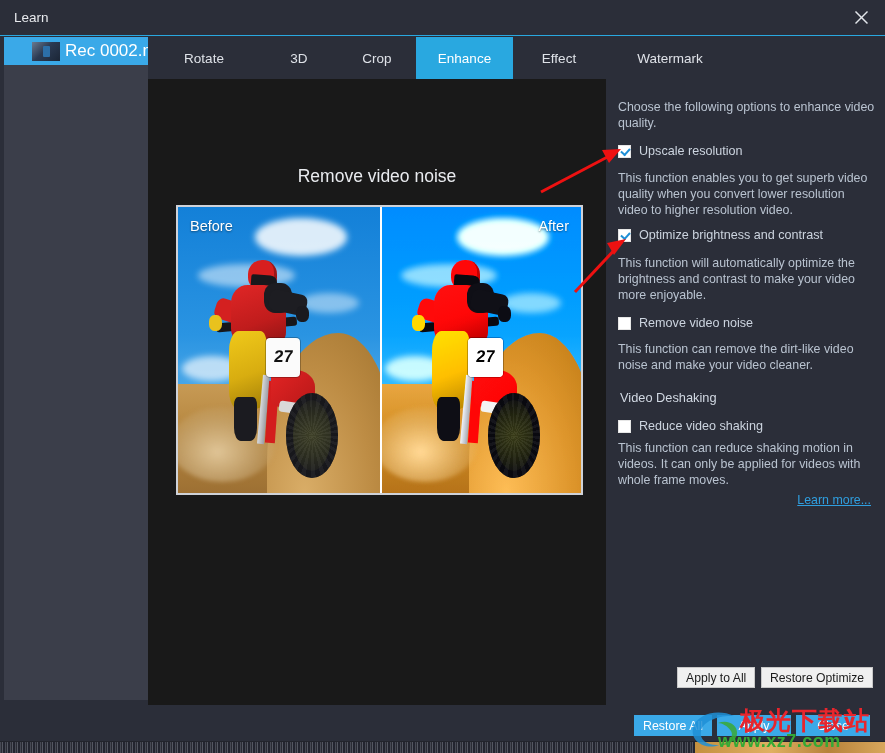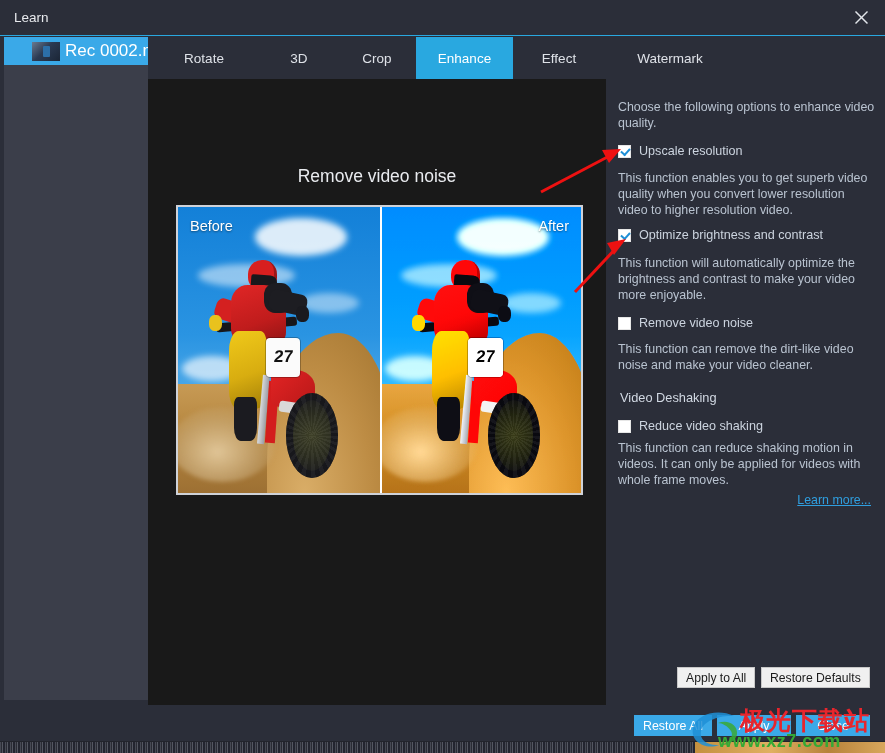--- a/index.html
+++ b/index.html
@@ -541,21 +541,21 @@
 
     <div class="opt-row" style="top:338px;">
       <span class="cbox"></span>
       <span class="opt-label">Reduce video shaking</span>
     </div>
     <div class="opt-desc" style="top:361px;">This function can reduce shaking motion in videos. It can only be applied for videos with whole frame moves.</div>
 
     <div id="learn-more">Learn more...</div>
 
     <div class="panel-btn" id="apply-all-btn">Apply to All</div>
-    <div class="panel-btn" id="restore-def-btn">Restore Defaults</div>
+    <div class="panel-btn" id="restore-def-btn">Restore Optimize</div>
   </div>
 
   <div id="footer-bar">
     <div class="footer-btn" id="restore-all-btn">Restore All</div>
     <div class="footer-btn" id="apply-btn">Apply</div>
     <div class="footer-btn" id="close-footer-btn">Close</div>
   </div>
 </div>
 
 <svg id="annotations" viewBox="0 0 885 753">

